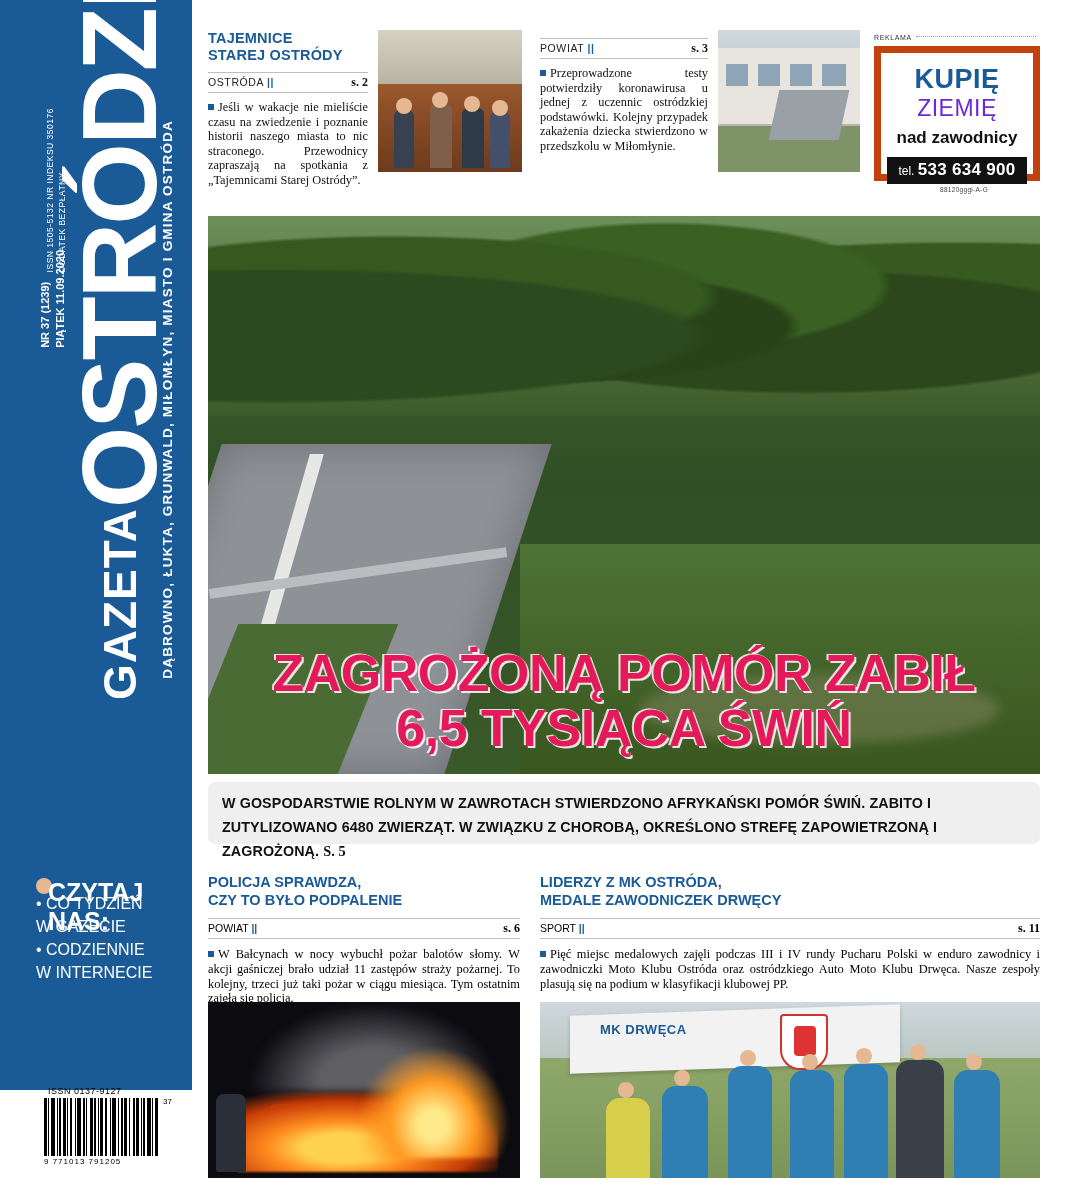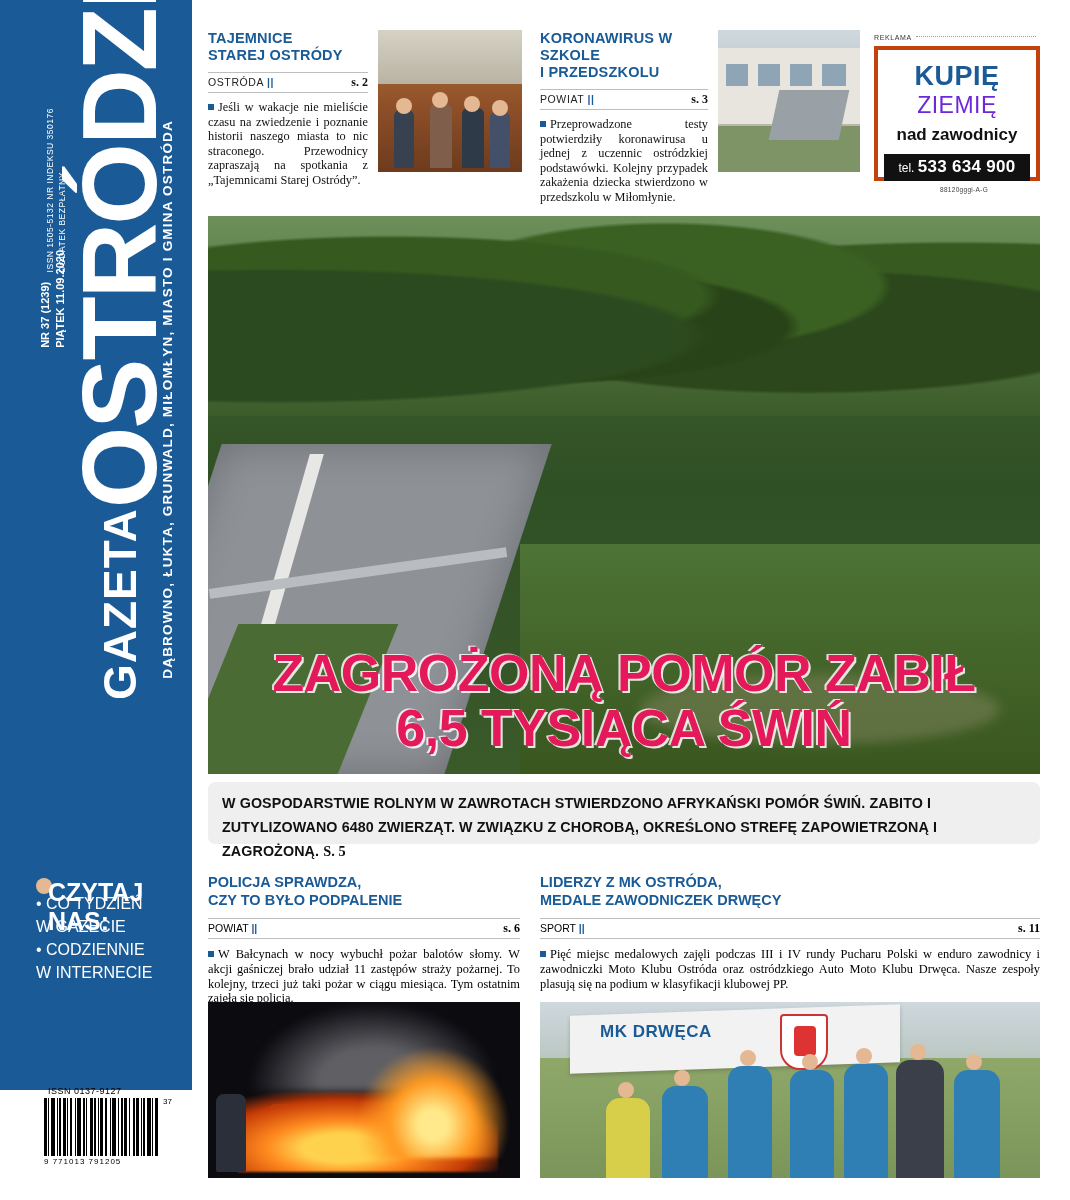--- a/index.html
+++ b/index.html
@@ -117,21 +117,21 @@
     position: absolute; left: 874px; top: 34px;
     font-family: "Liberation Sans", sans-serif; font-size: 7px; color: #333;
     letter-spacing: .6px;
   }
   #reklama-label::after {
     content: ""; display: inline-block; width: 120px;
     border-top: 1px dotted #999; vertical-align: 3px; margin-left: 4px;
   }
   #ad {
     position: absolute; left: 874px; top: 46px; width: 166px; height: 135px;
-    background: #ffffff; border: 4px solid #c2410c;
+    background: #ffffff; border: 7px solid #c2410c;
     font-family: "Liberation Sans", sans-serif; text-align: center;
   }
   #ad .l1 { color:#1a5a96; font-weight: bold; font-size: 27px; line-height: 29px; margin-top: 12px; letter-spacing: .5px;}
   #ad .l2 { color:#6d28d9; font-weight: normal; font-size: 23px; line-height: 29px; letter-spacing: .5px;}
   #ad .l3 { color:#111; font-weight: bold; font-size: 17px; margin-top: 5px; }
   #ad .tel {
     background: #111; color:#fff; margin: 9px 6px 0 6px; padding: 3px 0 4px;
     font-size: 12px;
   }
   #ad .tel b { font-size: 17px; letter-spacing: .3px; }
@@ -248,21 +248,21 @@
   }
   .firefighter { position:absolute; left: 8px; bottom: 6px; width: 30px; height: 78px; background:#2a2f3a; border-radius: 8px 8px 2px 2px;}
 
   #sport-photo {
     position: absolute; left: 540px; top: 1002px; width: 500px; height: 176px;
     background: #8fa86a; overflow: hidden;
   }
   .sky2 { position:absolute; left:0; top:0; width:100%; height:60px; background: linear-gradient(#cfd8de,#b9c6bf);}
   .field { position:absolute; left:0; top:56px; width:100%; height:120px; background: linear-gradient(#8fa86a,#7b9459);}
   .tent { position:absolute; left: 30px; top: 8px; width: 330px; height: 58px; background:#f2f2f2; transform: skewY(-2deg); box-shadow: 0 2px 4px rgba(0,0,0,.2);}
-  .tent-txt { position:absolute; left: 60px; top: 20px; font-family:"Liberation Sans",sans-serif; font-weight:bold; font-size:17px; color:#1a5a96; letter-spacing:.5px;}
+  .tent-txt { position:absolute; left: 60px; top: 20px; font-family:"Liberation Sans",sans-serif; font-weight:bold; font-size:13px; color:#1a5a96; letter-spacing:.5px;}
   .crest { position:absolute; left: 240px; top: 12px; width: 48px; height: 56px; background:#fff; border-radius: 4px 4px 20px 20px; border:2px solid #c33;}
   .crest i { position:absolute; left: 12px; top: 10px; width: 22px; height: 30px; background:#d33; border-radius: 4px;}
   .person { position:absolute; bottom: 0; border-radius: 14px 14px 0 0; }
   .head { position:absolute; width: 16px; height: 16px; border-radius: 50%; background:#e5b894; }
 
   
   .fig { position:absolute; border-radius: 6px 6px 0 0; }
 </style>
 </head>
 <body>
@@ -377,22 +377,20 @@
   <div class="head" style="left:18px;bottom:58px"></div>
   <div class="fig" style="left:52px;bottom:4px;width:22px;height:64px;background:#7f5f4b"></div>
   <div class="head" style="left:54px;bottom:64px"></div>
   <div class="fig" style="left:84px;bottom:4px;width:22px;height:60px;background:#2f3a48"></div>
   <div class="head" style="left:86px;bottom:60px"></div>
   <div class="fig" style="left:112px;bottom:4px;width:20px;height:56px;background:#44506a"></div>
   <div class="head" style="left:114px;bottom:56px"></div>
 </div>
 
 <div class="teaser" id="teaser2">
-  <div class="kicker" style="white-space:pre-line;">KORONAWIRUS W SZKOLE
-I PRZEDSZKOLU</div>
   <div class="metarow">
     <span class="sect"><span>POWIAT</span> <b>||</b></span>
     <span class="page">s. 3</span>
   </div>
   <div class="body"><span class="sq"></span><span>Przeprowadzone testy potwierdziły koronawirusa u jednej z uczennic ostródzkiej podstawówki. Kolejny przypadek zakażenia dziecka stwierdzono w przedszkolu w Miłomłynie.</span></div>
 </div>
 <div class="ph" id="teaser2-img">
   <div style="position:absolute;inset:0;background:linear-gradient(#cfd8de,#9fb0a8)"></div>
   <div style="position:absolute;left:0;top:18px;width:100%;height:78px;background:#e7e5de;border-bottom:2px solid #b9b6ac"></div>
   <div style="position:absolute;left:8px;top:34px;width:22px;height:22px;background:#8fa4b5"></div>

